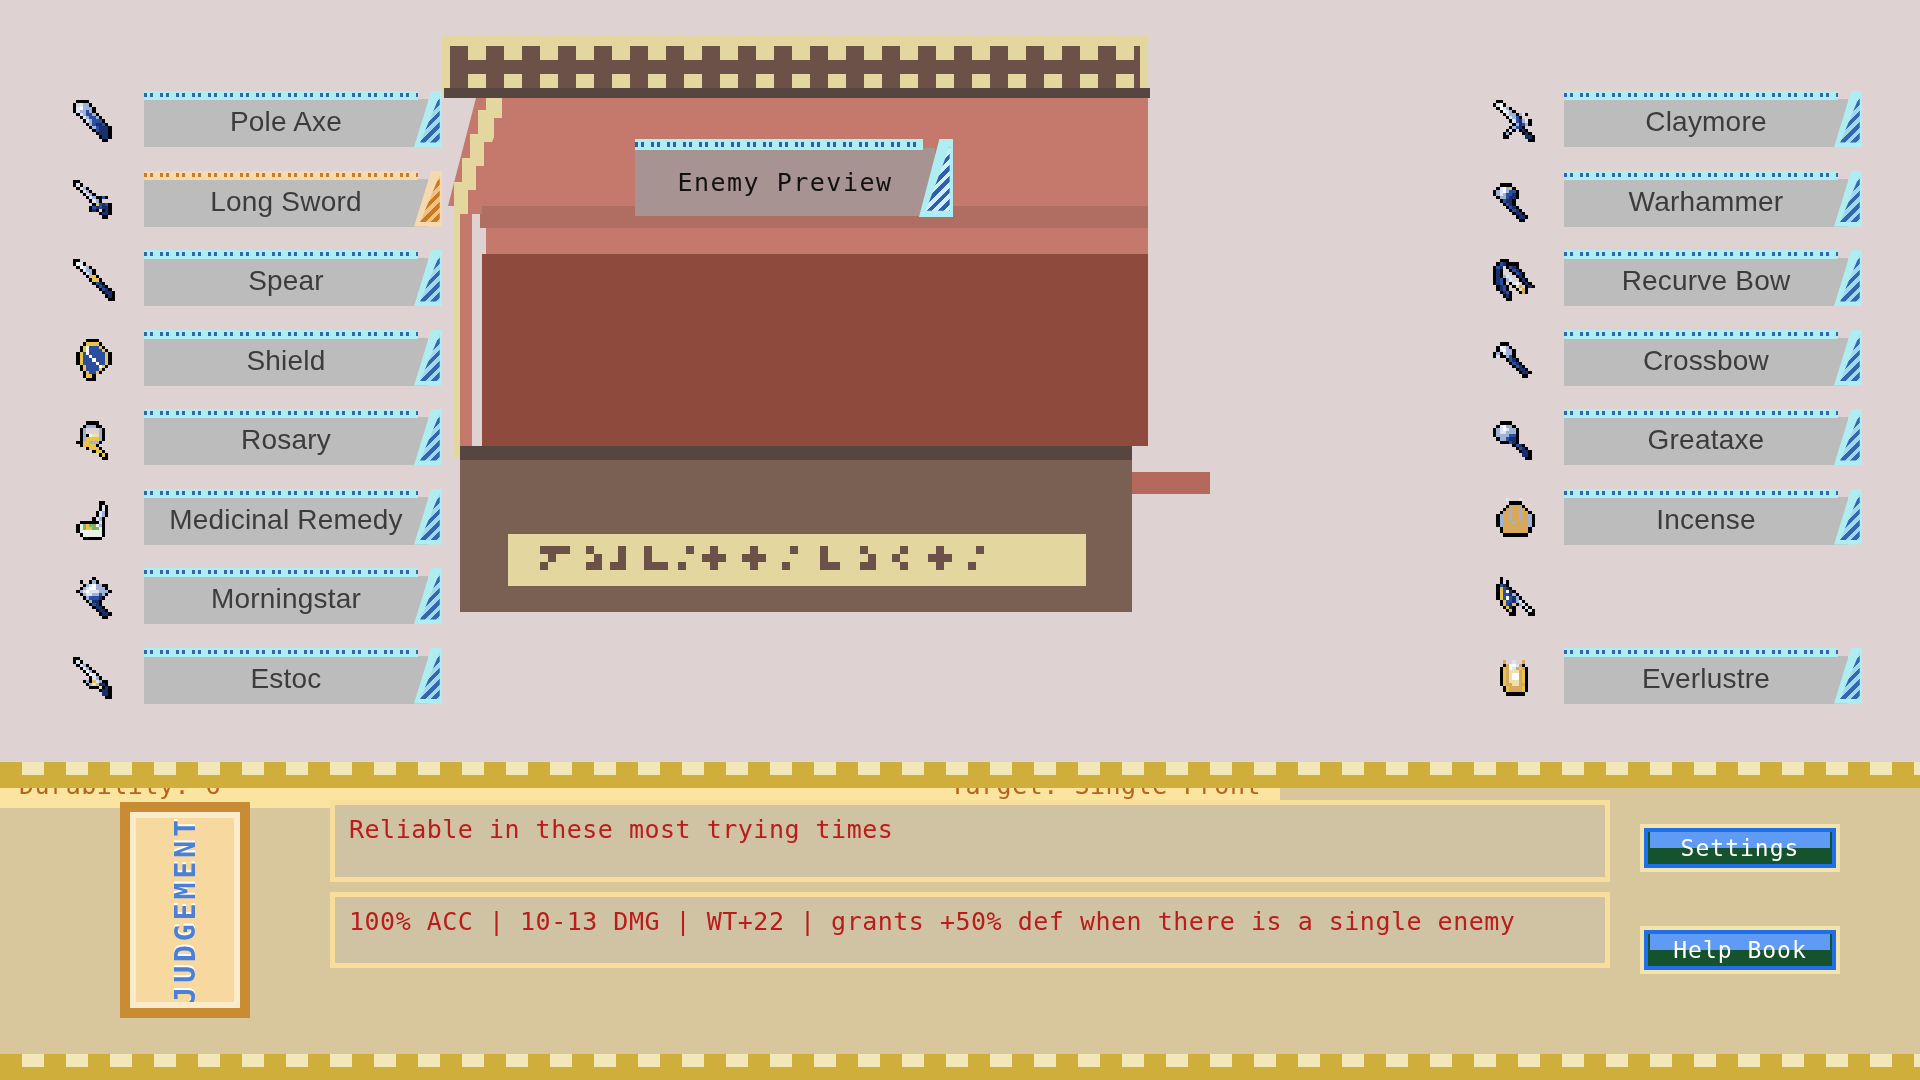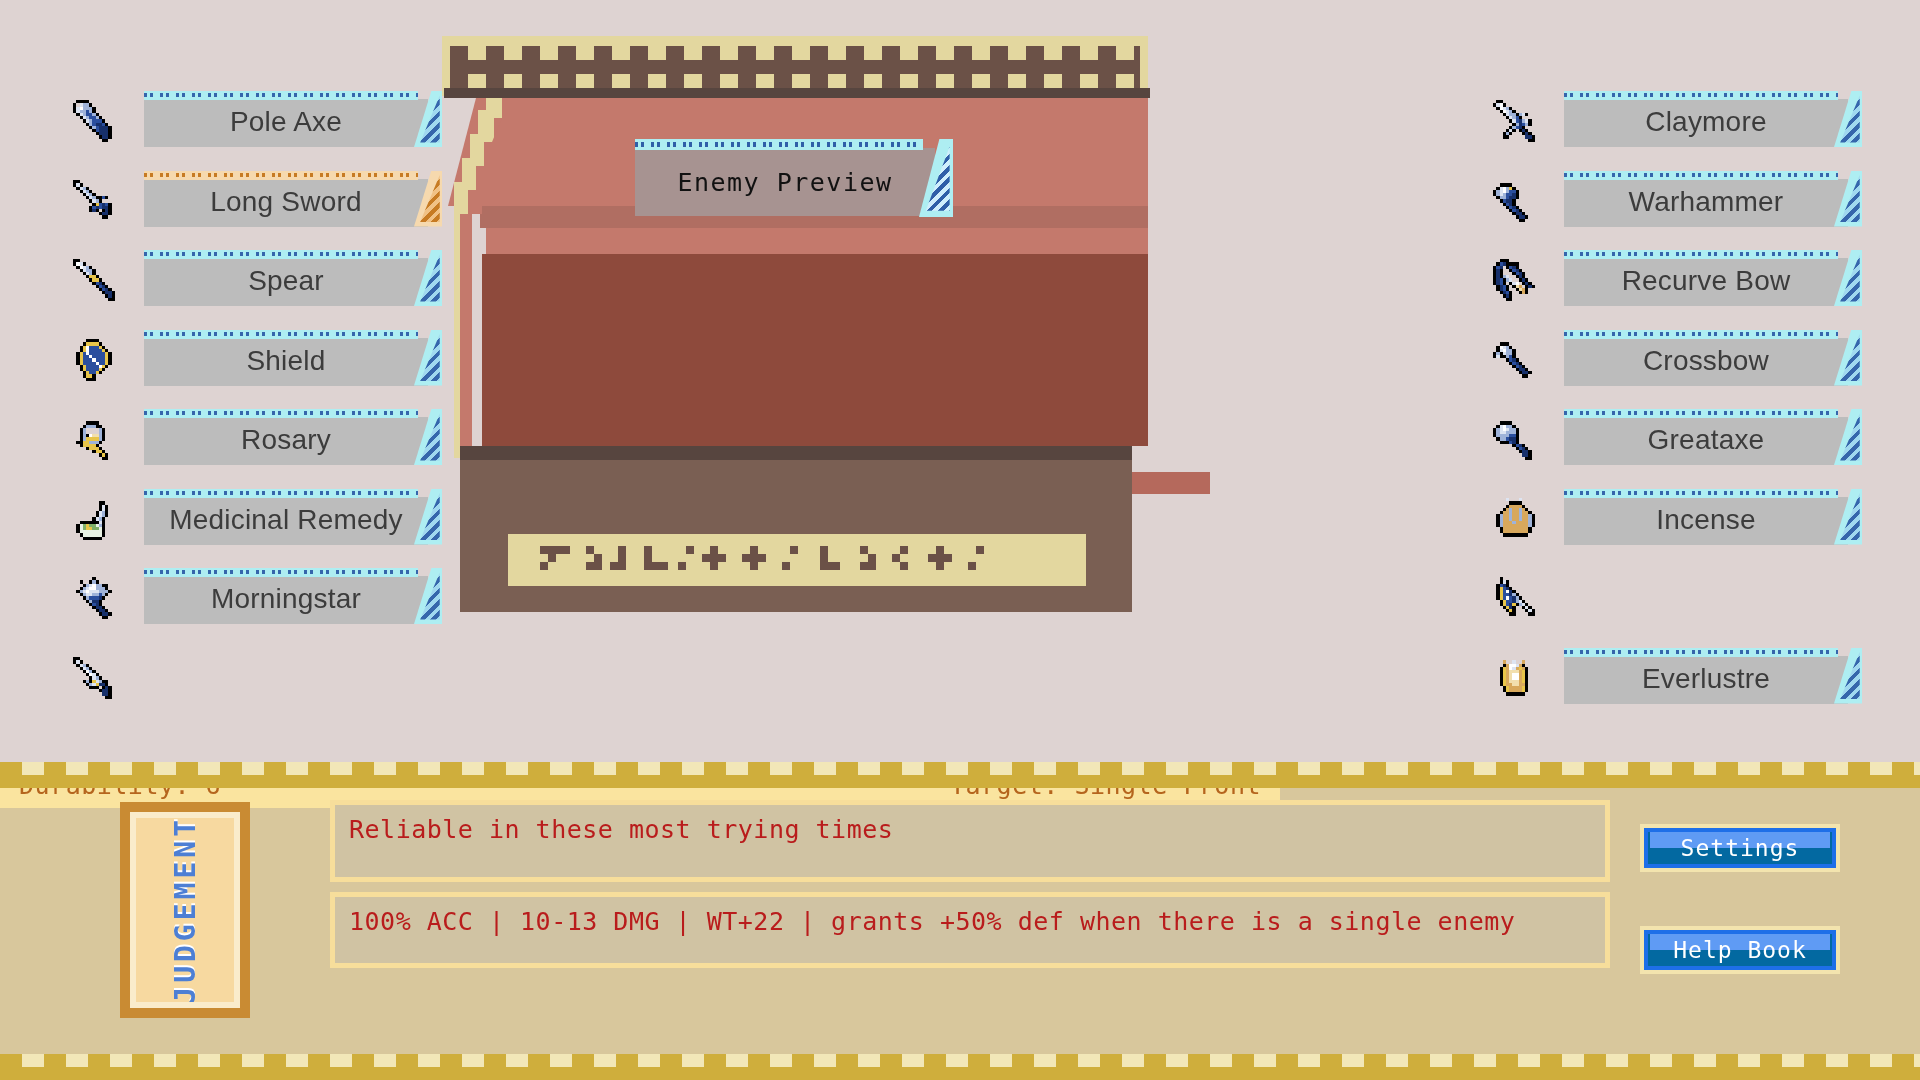--- a/index.html
+++ b/index.html
@@ -283,21 +283,21 @@
   #footer-box .f{
     font-family:"DejaVu Sans Mono","Liberation Mono",monospace;
     color:#b5651d; font-size:25px; letter-spacing:.5px; padding:0 14px;
     user-select:none;
   }
 
   
   .act-btn{
     position:absolute; right:80px;
     width:200px; height:48px;
-    background:#0369a1;
+    background:#14532d;
     border:4px solid #f3e4ae;
     box-shadow:inset 0 0 0 4px #1e6fe8;
     display:flex; align-items:center; justify-content:center;
     cursor:pointer;
   }
   .act-btn .sheen{
     position:absolute; left:6px; right:6px; top:4px; height:16px;
     background:#5f9bf4;
   }
   .act-btn .alabel{
@@ -835,20 +835,27 @@
           <rect x="11" y="10" width="1" height="1" fill="#17306b"></rect>
           <rect x="12" y="10" width="1" height="1" fill="#000000"></rect>
           <rect x="9" y="11" width="1" height="1" fill="#000000"></rect>
           <rect x="10" y="11" width="1" height="1" fill="#17306b"></rect>
           <rect x="11" y="11" width="1" height="1" fill="#17306b"></rect>
           <rect x="12" y="11" width="1" height="1" fill="#000000"></rect>
           <rect x="10" y="12" width="2" height="1" fill="#17306b"></rect>
           <rect x="12" y="12" width="1" height="1" fill="#000000"></rect>
           <rect x="11" y="13" width="2" height="1" fill="#000000"></rect>
         </svg>
+      </div>
+      <div class="name-btn">
+        <div class="band"></div>
+        <span class="label">Estoc</span>
+        <div class="wedge">
+          <i></i>
+        </div>
       </div>
     </div>
   </div>
 
 <div id="chest">
   <div class="chest-lid-border"></div>
   <div class="chest-lid-pattern"></div>
   <div class="chest-lid-rule"></div>
   <div class="chest-lid-body"></div>
   <div class="chest-shadow1"></div>

